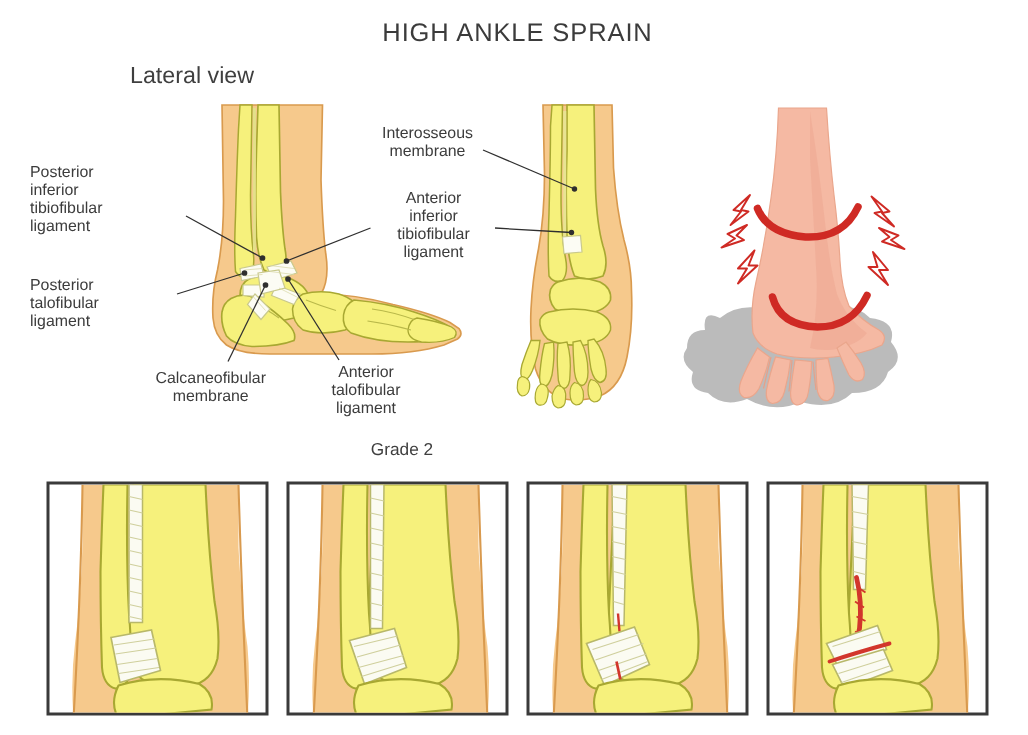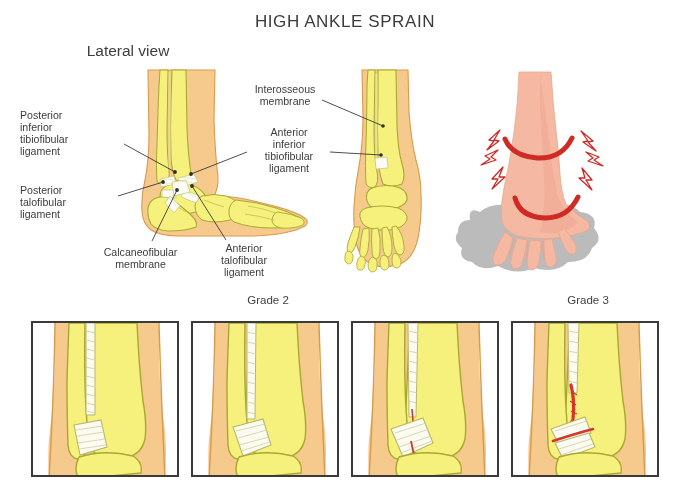--- a/index.html
+++ b/index.html
@@ -237,21 +237,20 @@
 tibiofibular
 ligament</span>
   </div>
 
   <div class="txt anno c" style="left:237px;top:84px;width:96px;">
     <span style="white-space:pre-line;">Interosseous
 membrane</span>
   </div>
 
   <div class="txt gradelabel" style="left:208px;top:294px;">Grade 2</div>
-  <div class="txt gradelabel" style="left:528px;top:294px;">Grade 3</div>
 
   <div class="panel" style="left:31px;top:321px;width:148px;height:156px;">
     <svg viewBox="0 0 148 156" width="148" height="156">
       <path d="M22,0 L126,0 L126,42 Q128,80 132,108 Q134,130 132,156 L16,156 Q14,130 17,106 Q21,76 22,40 Z" fill="#f6c98c"></path>
       <path d="M22,0 Q21,70 16,156" fill="none" stroke="#d99a4e" stroke-width="1.4"></path>
       <path d="M126,0 Q128,70 132,156" fill="none" stroke="#d99a4e" stroke-width="1.4"></path>
       <path d="M56,0 L104,0 Q106,44 110,78 Q114,100 112,116 Q108,132 94,134 Q74,136 62,130 Q52,122 52,104 Q54,58 56,18 Z" fill="#f6f17c" stroke="#a8a832" stroke-width="1.4"></path>
       <path d="M36,0 L52,0 Q51,50 53,86 Q55,110 54,124 Q52,136 44,136 Q36,134 35,122 Q34,92 34,58 Q35,24 36,0 Z" fill="#f6f17c" stroke="#a8a832" stroke-width="1.4"></path>
       <path d="M53,0 L62,0 L62,92 L53,92 Z" fill="#fbfbf2" stroke="#b8b86a" stroke-width="1"></path>
       <g stroke="#cfcf9c" stroke-width="0.8">

